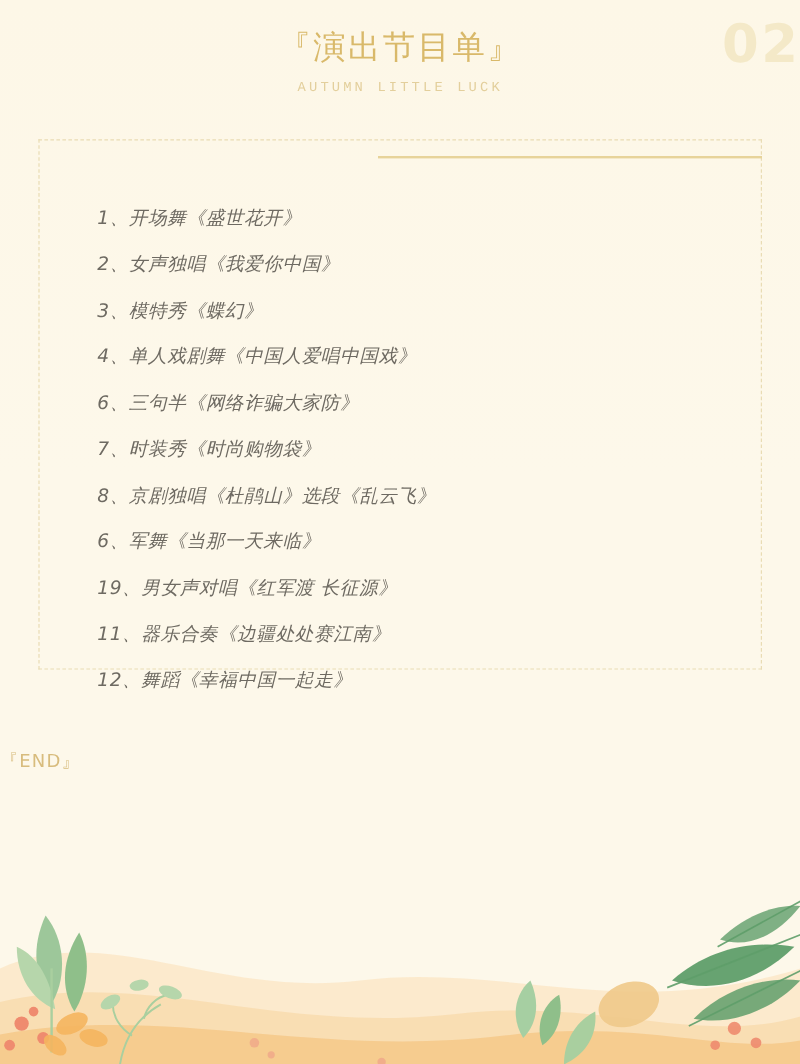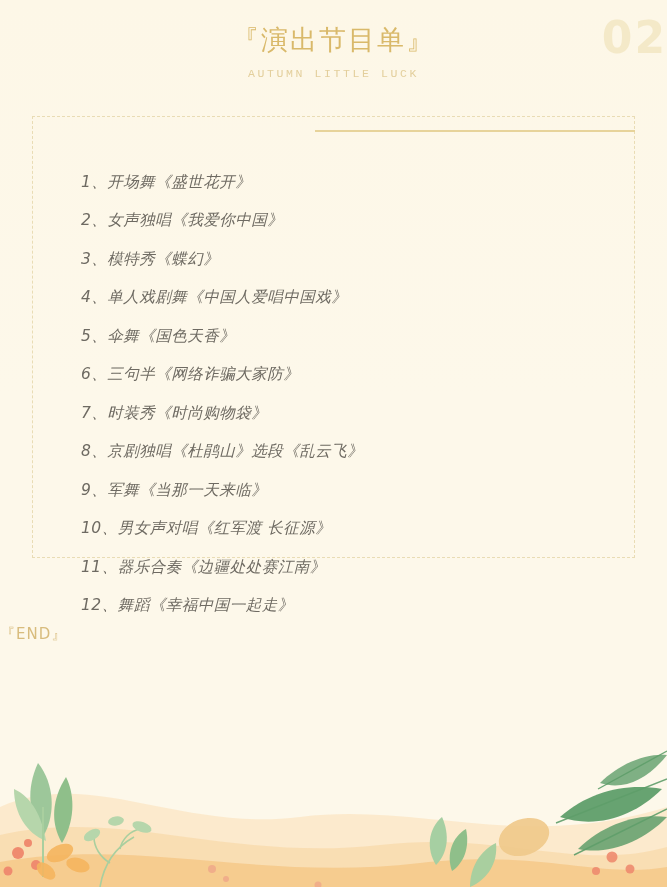--- a/index.html
+++ b/index.html
@@ -126,26 +126,25 @@
     <div class="title-en">AUTUMN LITTLE LUCK</div>
   </div>
 
   <div class="card">
     <div class="card-rule"></div>
     <div class="list">
       <div class="list-item">1、开场舞《盛世花开》</div>
       <div class="list-item">2、女声独唱《我爱你中国》</div>
       <div class="list-item">3、模特秀《蝶幻》</div>
       <div class="list-item">4、单人戏剧舞《中国人爱唱中国戏》</div>
-      <div class="list-item">5、伞舞《国色天香》</div>
       <div class="list-item">6、三句半《网络诈骗大家防》</div>
       <div class="list-item">7、时装秀《时尚购物袋》</div>
       <div class="list-item">8、京剧独唱《杜鹃山》选段《乱云飞》</div>
-      <div class="list-item">9、军舞《当那一天来临》</div>
-      <div class="list-item">10、男女声对唱《红军渡 长征源》</div>
+      <div class="list-item">6、军舞《当那一天来临》</div>
+      <div class="list-item">19、男女声对唱《红军渡 长征源》</div>
       <div class="list-item">11、器乐合奏《边疆处处赛江南》</div>
       <div class="list-item">12、舞蹈《幸福中国一起走》</div>
     </div>
   </div>
 
   <div class="end-mark">『END』</div>
 
   <svg class="footer-art" viewBox="0 0 667 230" preserveAspectRatio="none" xmlns="http://www.w3.org/2000/svg">
 
     <path d="M0,150 C90,110 180,175 300,160 C420,145 520,195 667,150 L667,230 L0,230 Z" fill="#fbe7c8" opacity="0.85"></path>

